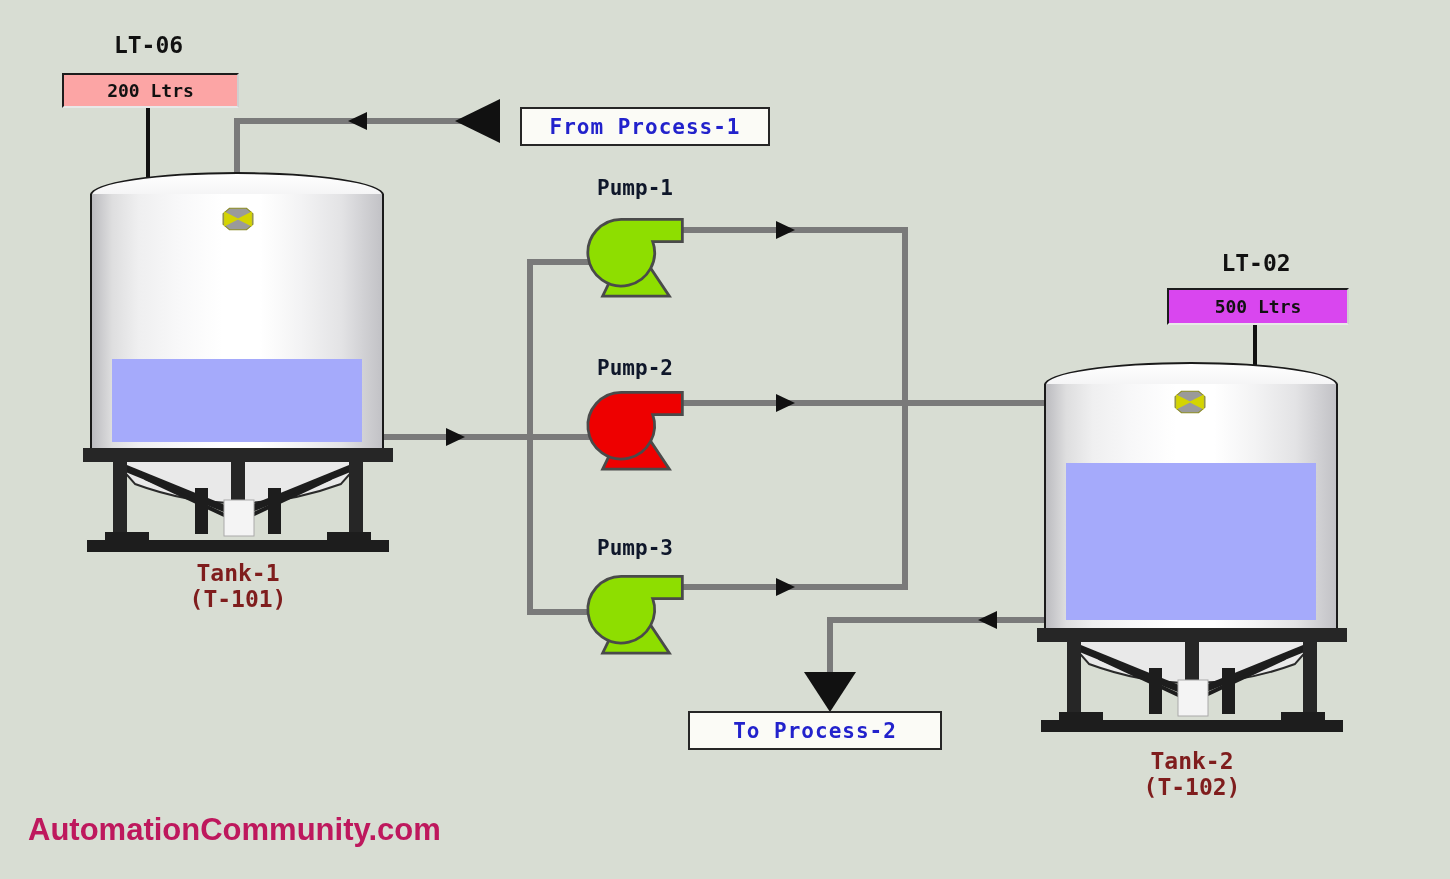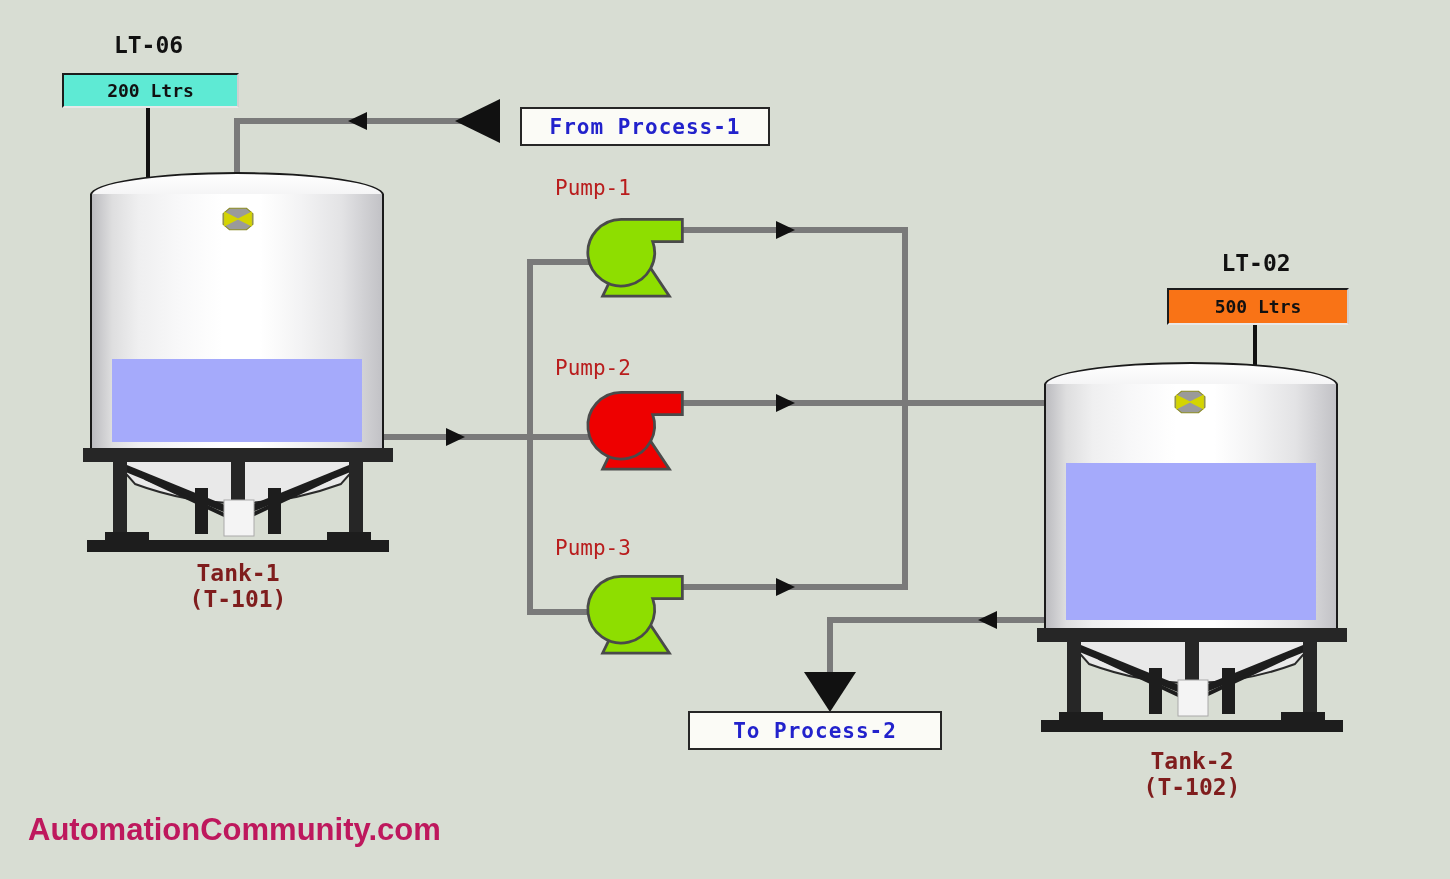--- a/index.html
+++ b/index.html
@@ -34,21 +34,21 @@
   .tank-body{position:absolute;left:2px;box-sizing:border-box;width:294px;
              background:linear-gradient(90deg,#bcbcc0 0%,#dededf 7%,#efeff0 16%,#f8f8f9 30%,#ffffff 45%,#ffffff 58%,#f3f3f4 72%,#e3e3e5 86%,#c2c2c6 100%);
              border-left:2px solid #1a1a1a;border-right:2px solid #1a1a1a;}
   .tank-liquid{position:absolute;left:20px;right:20px;bottom:10px;}
   .tank-support{position:absolute;left:-5px;width:310px;height:104px;}
   .tank-label{position:absolute;width:100%;text-align:center;font-weight:bold;font-size:23px;color:#7f1d1d;line-height:26px;}
   .valve{position:absolute;width:32px;height:24px;}
 
   
   .pump{position:absolute;width:104px;height:89px;}
-  .pump-label{position:absolute;width:160px;font-weight:normal;font-size:21px;color:#b91c1c;}
+  .pump-label{position:absolute;width:160px;text-align:center;font-weight:bold;font-size:21px;color:#0f172a;}
 
   
   .watermark{position:absolute;left:28px;top:812px;font-family:"Liberation Sans",sans-serif;
              font-weight:bold;font-size:31px;color:#be185d;}
 </style>
 </head>
 <body>
 
 <div class="canvas">
 
@@ -156,26 +156,26 @@
     <path d="M 40 10 H 106 V 34 H 74 A 36 36 0 1 1 40 10 Z" stroke="#4a4a4a" stroke-width="3" fill="#ee0000"></path>
   </svg>
 
   <div class="pump-label" style="left:555px;top:536px;">Pump-3</div>
   <svg class="pump" style="left:584px;top:567px;" viewBox="0 0 112 96">
     <polygon points="20,93 92,93 70,60 36,60" stroke="#4a4a4a" stroke-width="3" fill="#8ede00"></polygon>
     <path d="M 40 10 H 106 V 34 H 74 A 36 36 0 1 1 40 10 Z" stroke="#4a4a4a" stroke-width="3" fill="#8ede00"></path>
   </svg>
 
   <div class="lt-tag" style="left:62px;top:32px;width:173px;">LT-06</div>
-  <div class="lt-box" style="left: 62px; top: 73px; width: 173px; height: 31px; background: #5eead4;">
+  <div class="lt-box" style="left: 62px; top: 73px; width: 173px; height: 31px; background: #fca5a5;">
     <span>200 Ltrs</span>
   </div>
 
   <div class="lt-tag" style="left:1167px;top:250px;width:178px;">LT-02</div>
-  <div class="lt-box" style="left: 1167px; top: 288px; width: 178px; height: 33px; background: #f97316;">
+  <div class="lt-box" style="left: 1167px; top: 288px; width: 178px; height: 33px; background: #d946ef;">
     <span>500 Ltrs</span>
   </div>
 
   <div class="flow-box" style="left:520px;top:107px;width:246px;height:35px;">
     <span>From Process-1</span>
   </div>
   <div class="flow-box" style="left:688px;top:711px;width:250px;height:35px;">
     <span>To Process-2</span>
   </div>
 

